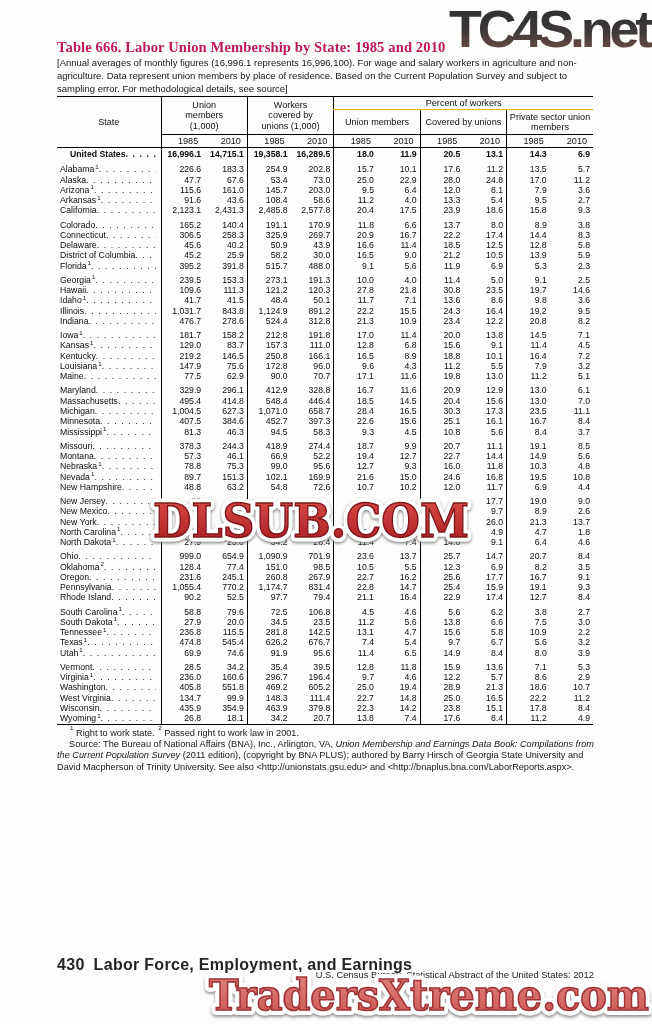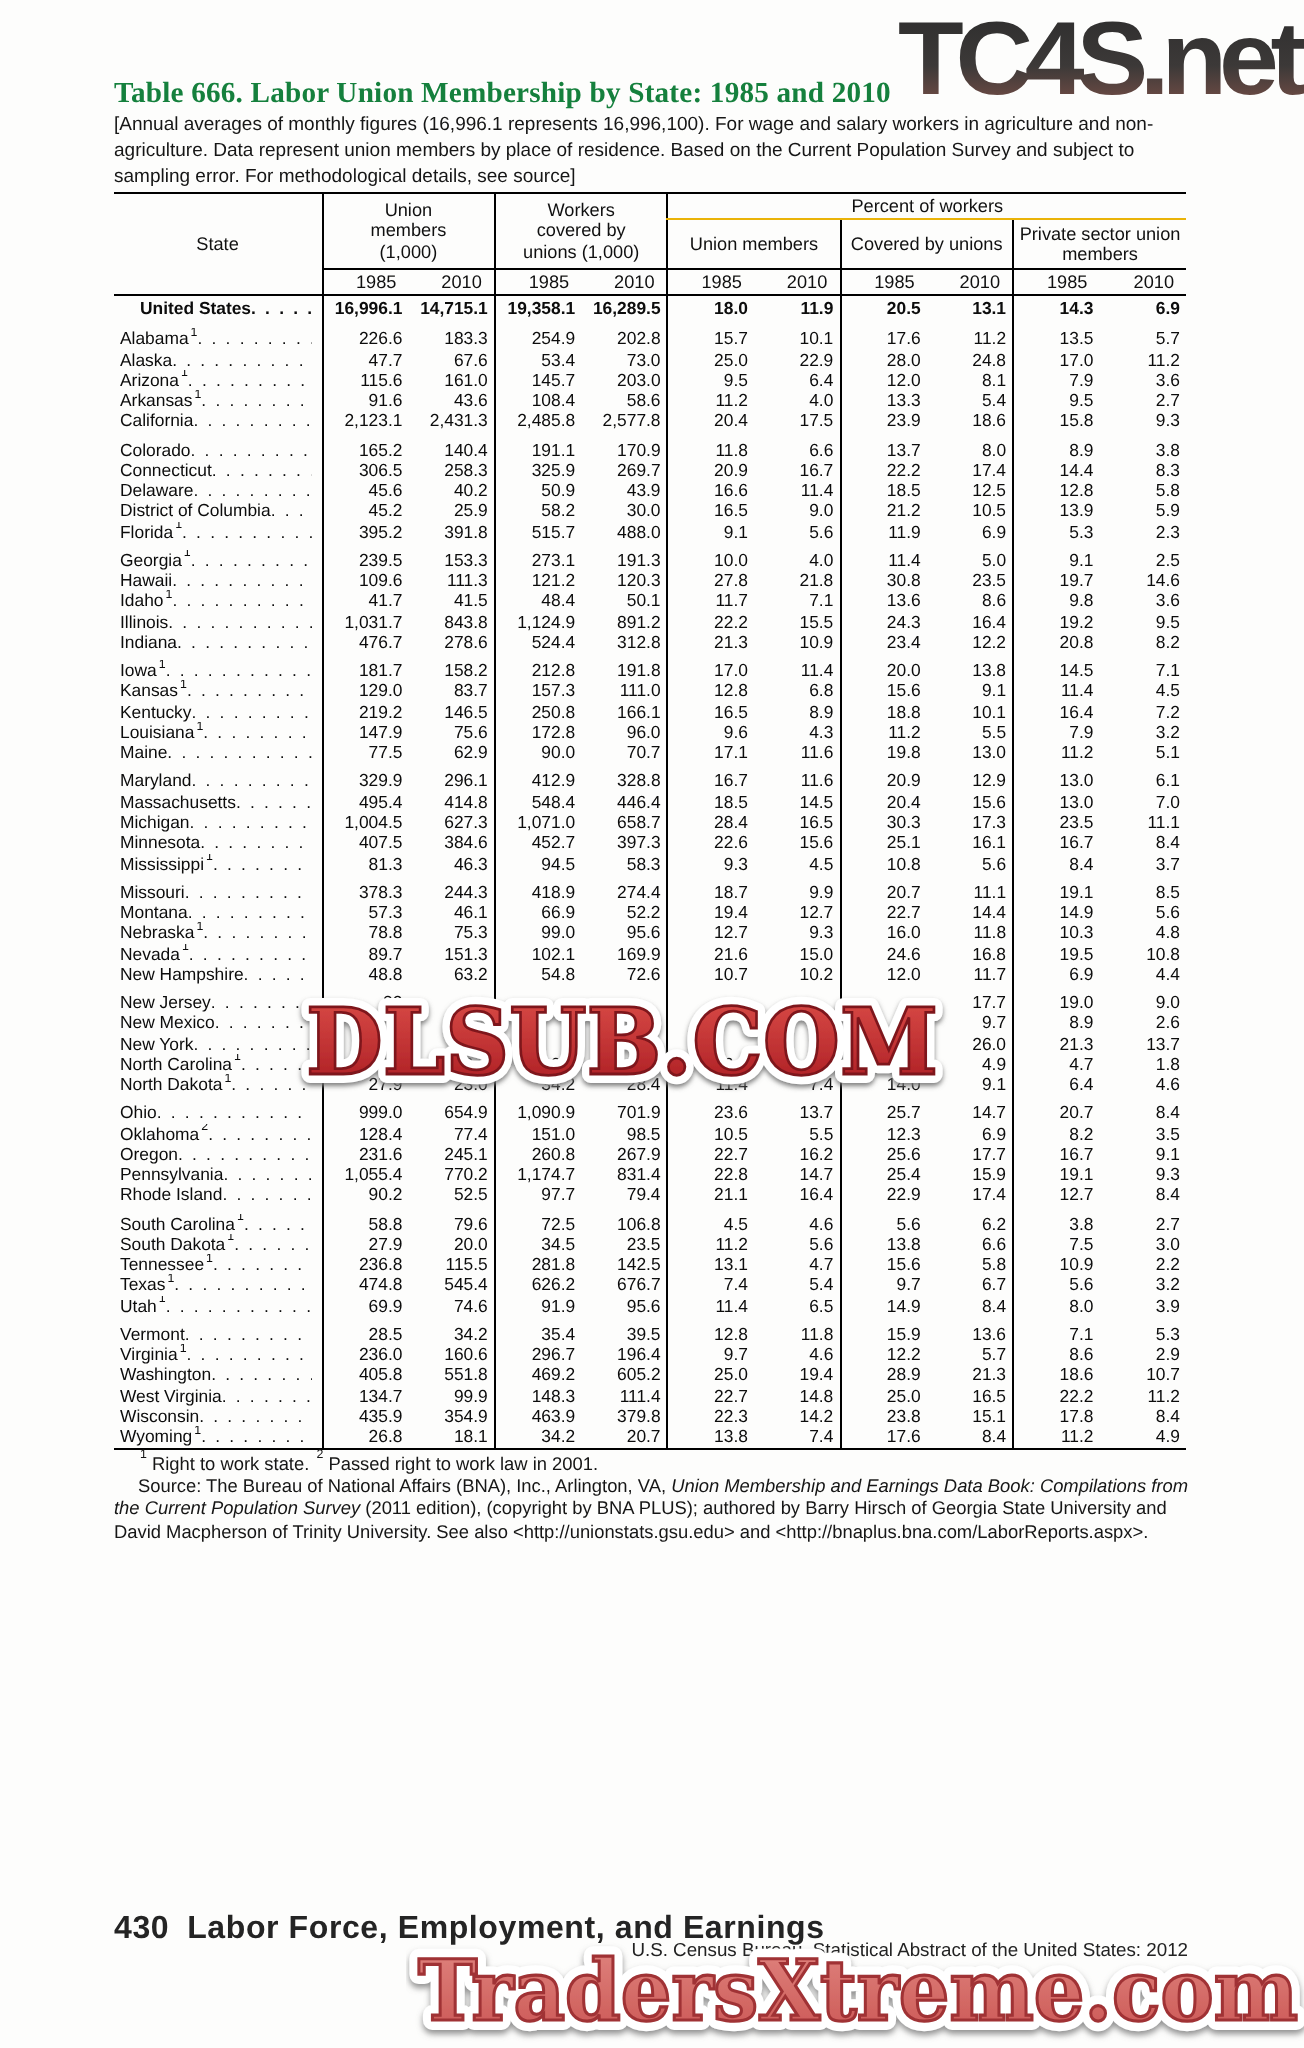--- a/index.html
+++ b/index.html
@@ -1,19 +1,19 @@
 <!DOCTYPE html>
 <html><head>
 <meta charset="utf-8">
 <style>
   html,body{margin:0;padding:0;background:#e8e8e8;}
   .page{position:relative;width:652px;height:1024px;background:#fdfdfc;overflow:hidden;
         font-family:"Liberation Sans",sans-serif;color:#111;}
   .title{position:absolute;left:57px;top:39px;width:560px;
-         font-family:"Liberation Serif",serif;font-weight:bold;font-size:14.6px;letter-spacing:.1px;color:#15803d;}
+         font-family:"Liberation Serif",serif;font-weight:bold;font-size:14.6px;letter-spacing:.1px;color:#be185d;}
   .headnote{position:absolute;left:57px;top:57px;width:535px;font-size:9.5px;line-height:12.9px;color:#161616;}
   .tablewrap{position:absolute;left:57px;top:96px;}
   table{border-collapse:collapse;table-layout:fixed;width:536px;border-bottom:1.2px solid #000;}
   col.c-state{width:104px;} col.c-num{width:43.2px;}
   th{font-weight:normal;font-size:9.1px;line-height:10.4px;text-align:center;vertical-align:middle;padding:1px 12px;color:#101010;}
   .h1 th{border-top:1.2px solid #000;}
   .state-h{border-bottom:1px solid #000;}
   .pct{border-bottom:1px solid #eab308;height:12px;padding:0;}
   .h2 .sub{height:24px;padding:0;}
   .h3 .yr{height:12px;border-top:1px solid #000;border-bottom:1px solid #000;text-align:right;padding:0 6px 0 12px;}

